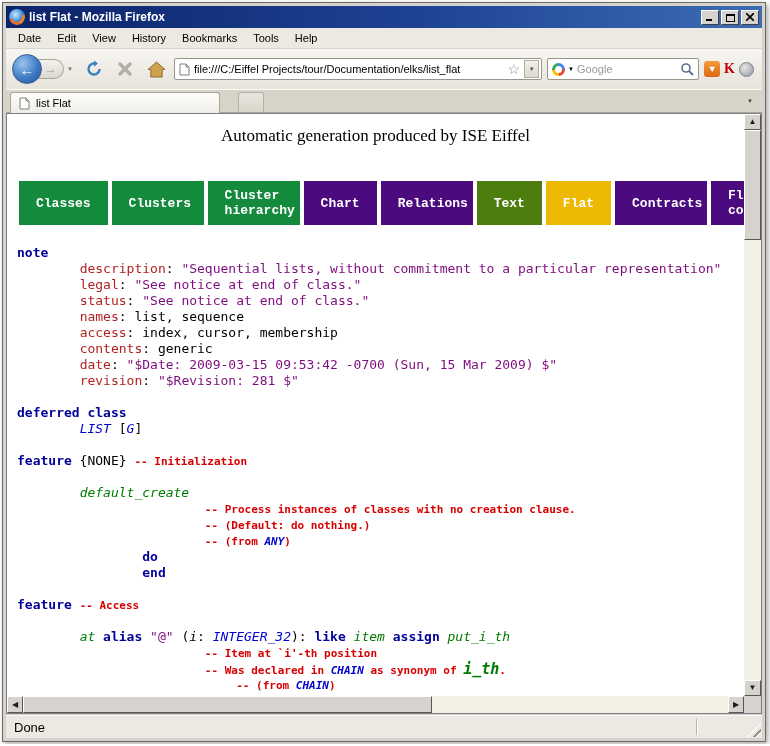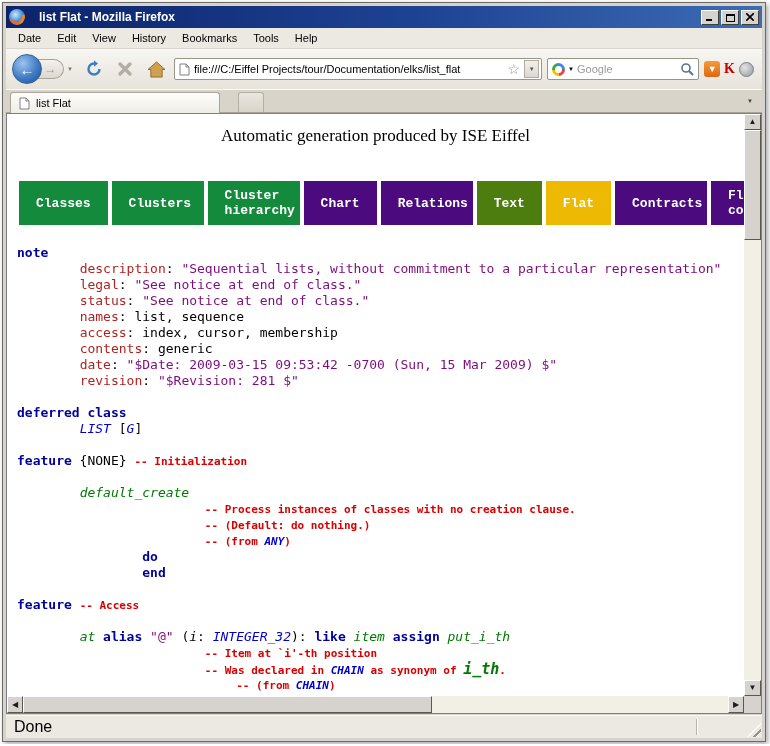--- a/index.html
+++ b/index.html
@@ -1,21 +1,21 @@
 <!DOCTYPE html>
 <html><head>
 <meta charset="utf-8">
 <style>
   html,body{margin:0;padding:0;background:#fff;font-family:"Liberation Sans",sans-serif;}
   *{box-sizing:border-box;}
   .window{position:relative;width:764px;height:740px;margin:2px;background:#d6d3ce;border:1px solid #6e6c62;
           box-shadow:2px 2px 5px rgba(0,0,0,.35);padding:3px;display:flex;flex-direction:column;}
   
   .titlebar{height:22px;flex:0 0 auto;background:linear-gradient(90deg,#0b2369 0%,#1e4394 55%,#3d6cb4 100%);
-            display:flex;align-items:center;padding:0 3px;gap:14px;justify-content:flex-end;}
+            display:flex;align-items:center;padding:0 3px;gap:4px;justify-content:flex-end;}
   .ff-logo{width:16px;height:16px;border-radius:50%;position:relative;overflow:hidden;flex:0 0 auto;
            background:radial-gradient(circle at 40% 35%,#cfe6ff 0%,#5aa0e0 40%,#1f5fb0 72%,#16498c 100%);}
   .ff-swirl{position:absolute;inset:0;border-radius:50%;border:3px solid transparent;
             border-right-color:#f58220;border-bottom-color:#e96d1f;transform:rotate(25deg);}
   .title-text{color:#fff;font-weight:bold;font-size:12px;flex:1;white-space:nowrap;overflow:hidden;}
   .win-btns{display:flex;gap:2px;}
   .win-btn{width:18px;height:15px;padding:0;background:#d6d3ce;border:1px solid;border-color:#fff #404040 #404040 #fff;
            display:flex;align-items:center;justify-content:center;}
   
   .menubar{height:21px;flex:0 0 auto;background:#ece9e2;display:flex;align-items:center;padding-left:4px;
@@ -77,21 +77,21 @@
            border-color:#fff #5a584e #5a584e #fff;}
   .hscroll-row{height:17px;flex:0 0 auto;display:flex;}
   .hscroll{flex:1;display:flex;background:#f2f0e5;}
   .hscroll .sb-btn{width:16px;height:17px;}
   .h-track{flex:1;position:relative;}
   .h-thumb{position:absolute;top:0;left:0;height:17px;width:58%;background:#d6d3ce;border:1px solid;
            border-color:#fff #5a584e #5a584e #fff;}
   .sb-corner{width:17px;background:#d6d3ce;flex:0 0 auto;}
   
   .statusbar{height:23px;flex:0 0 auto;background:#ece9e2;border-top:1px solid #fbfaf7;display:flex;align-items:center;
-             font-size:16px;padding-left:8px;position:relative;margin-top:1px;}
+             font-size:13px;padding-left:8px;position:relative;margin-top:1px;}
   .status-panel{position:absolute;right:64px;top:3px;bottom:3px;width:0;border-left:1px solid #b8b4ac;
                 border-right:1px solid #fff;}
   .grip{position:absolute;right:1px;bottom:1px;width:14px;height:14px;
         background:repeating-linear-gradient(-45deg,transparent 0 3px,#fff 3px 4px,#97938a 4px 6px);
         clip-path:polygon(100% 0,100% 100%,0 100%);}
   
   .page-header{margin-top:12px;text-align:center;font-family:"Liberation Serif",serif;font-size:17px;color:#000;}
   .nav-row{margin:35px 0 0 12px;display:flex;gap:4px;height:44px;align-items:stretch;
            font-family:"Liberation Mono","DejaVu Sans Mono",monospace;font-weight:bold;font-size:13px;color:#fff;}
   .nav-btn{padding:3px 17px;max-width:92px;display:flex;align-items:center;line-height:15px;white-space:normal;}

